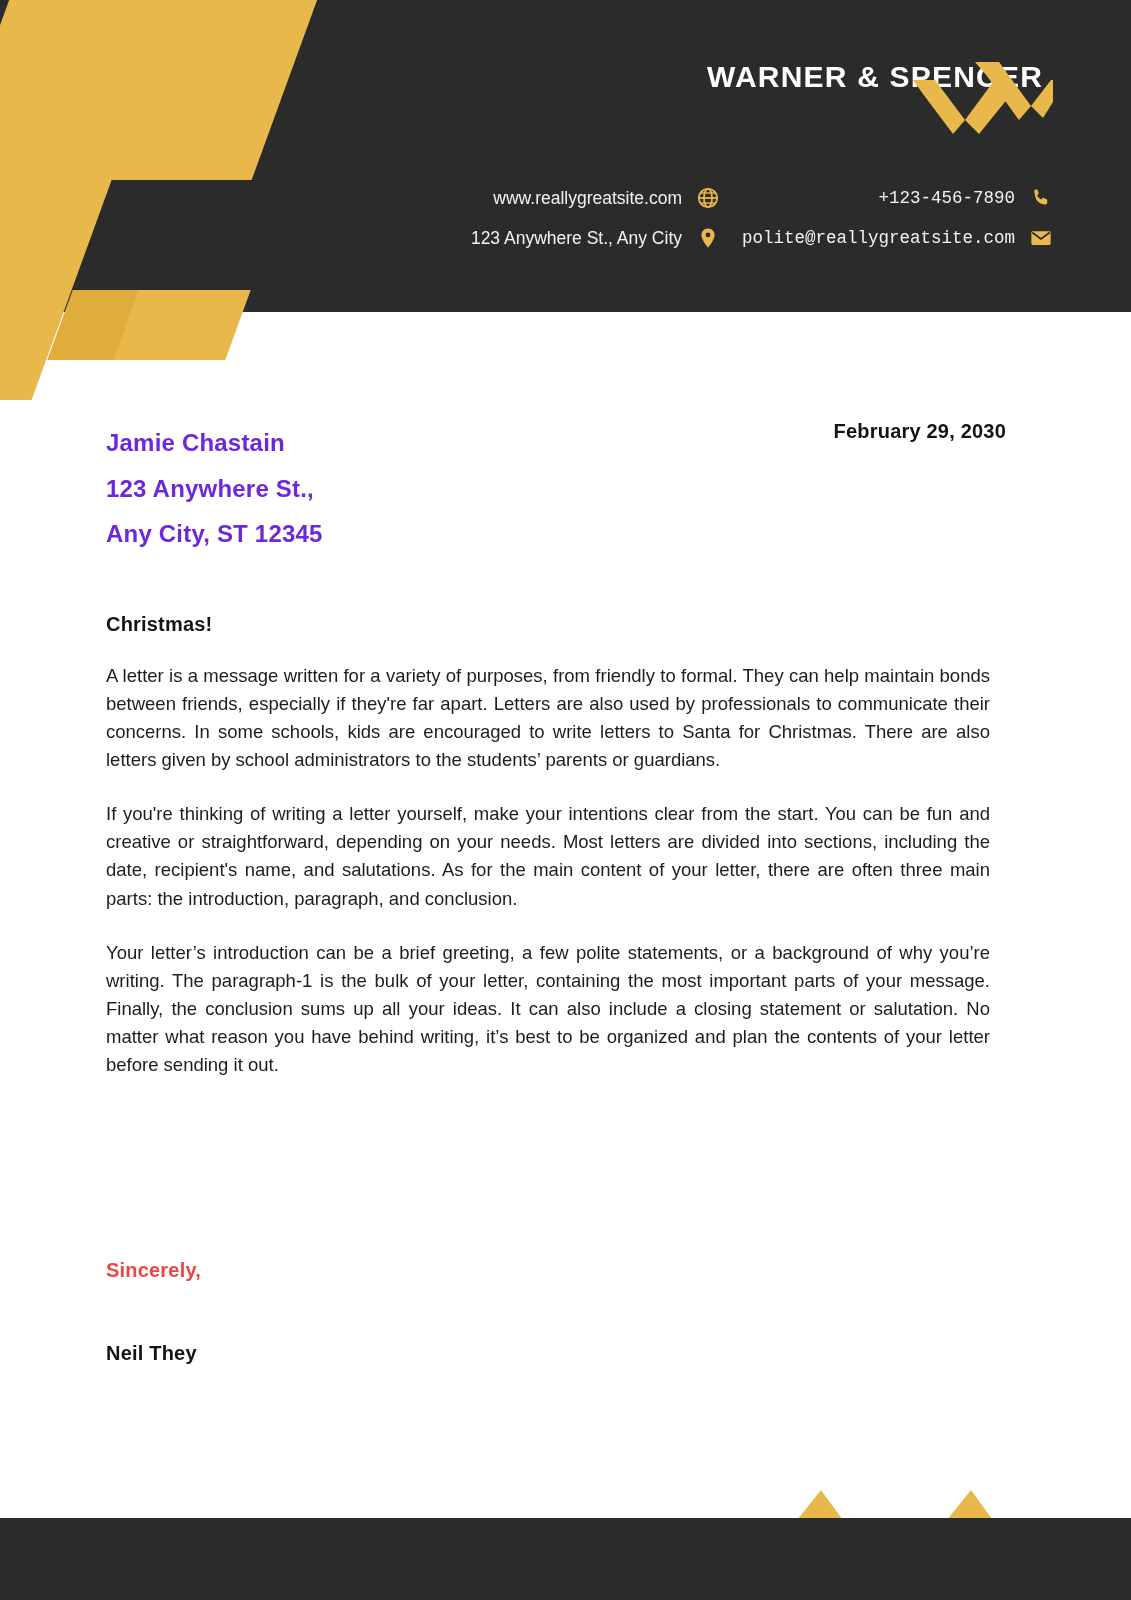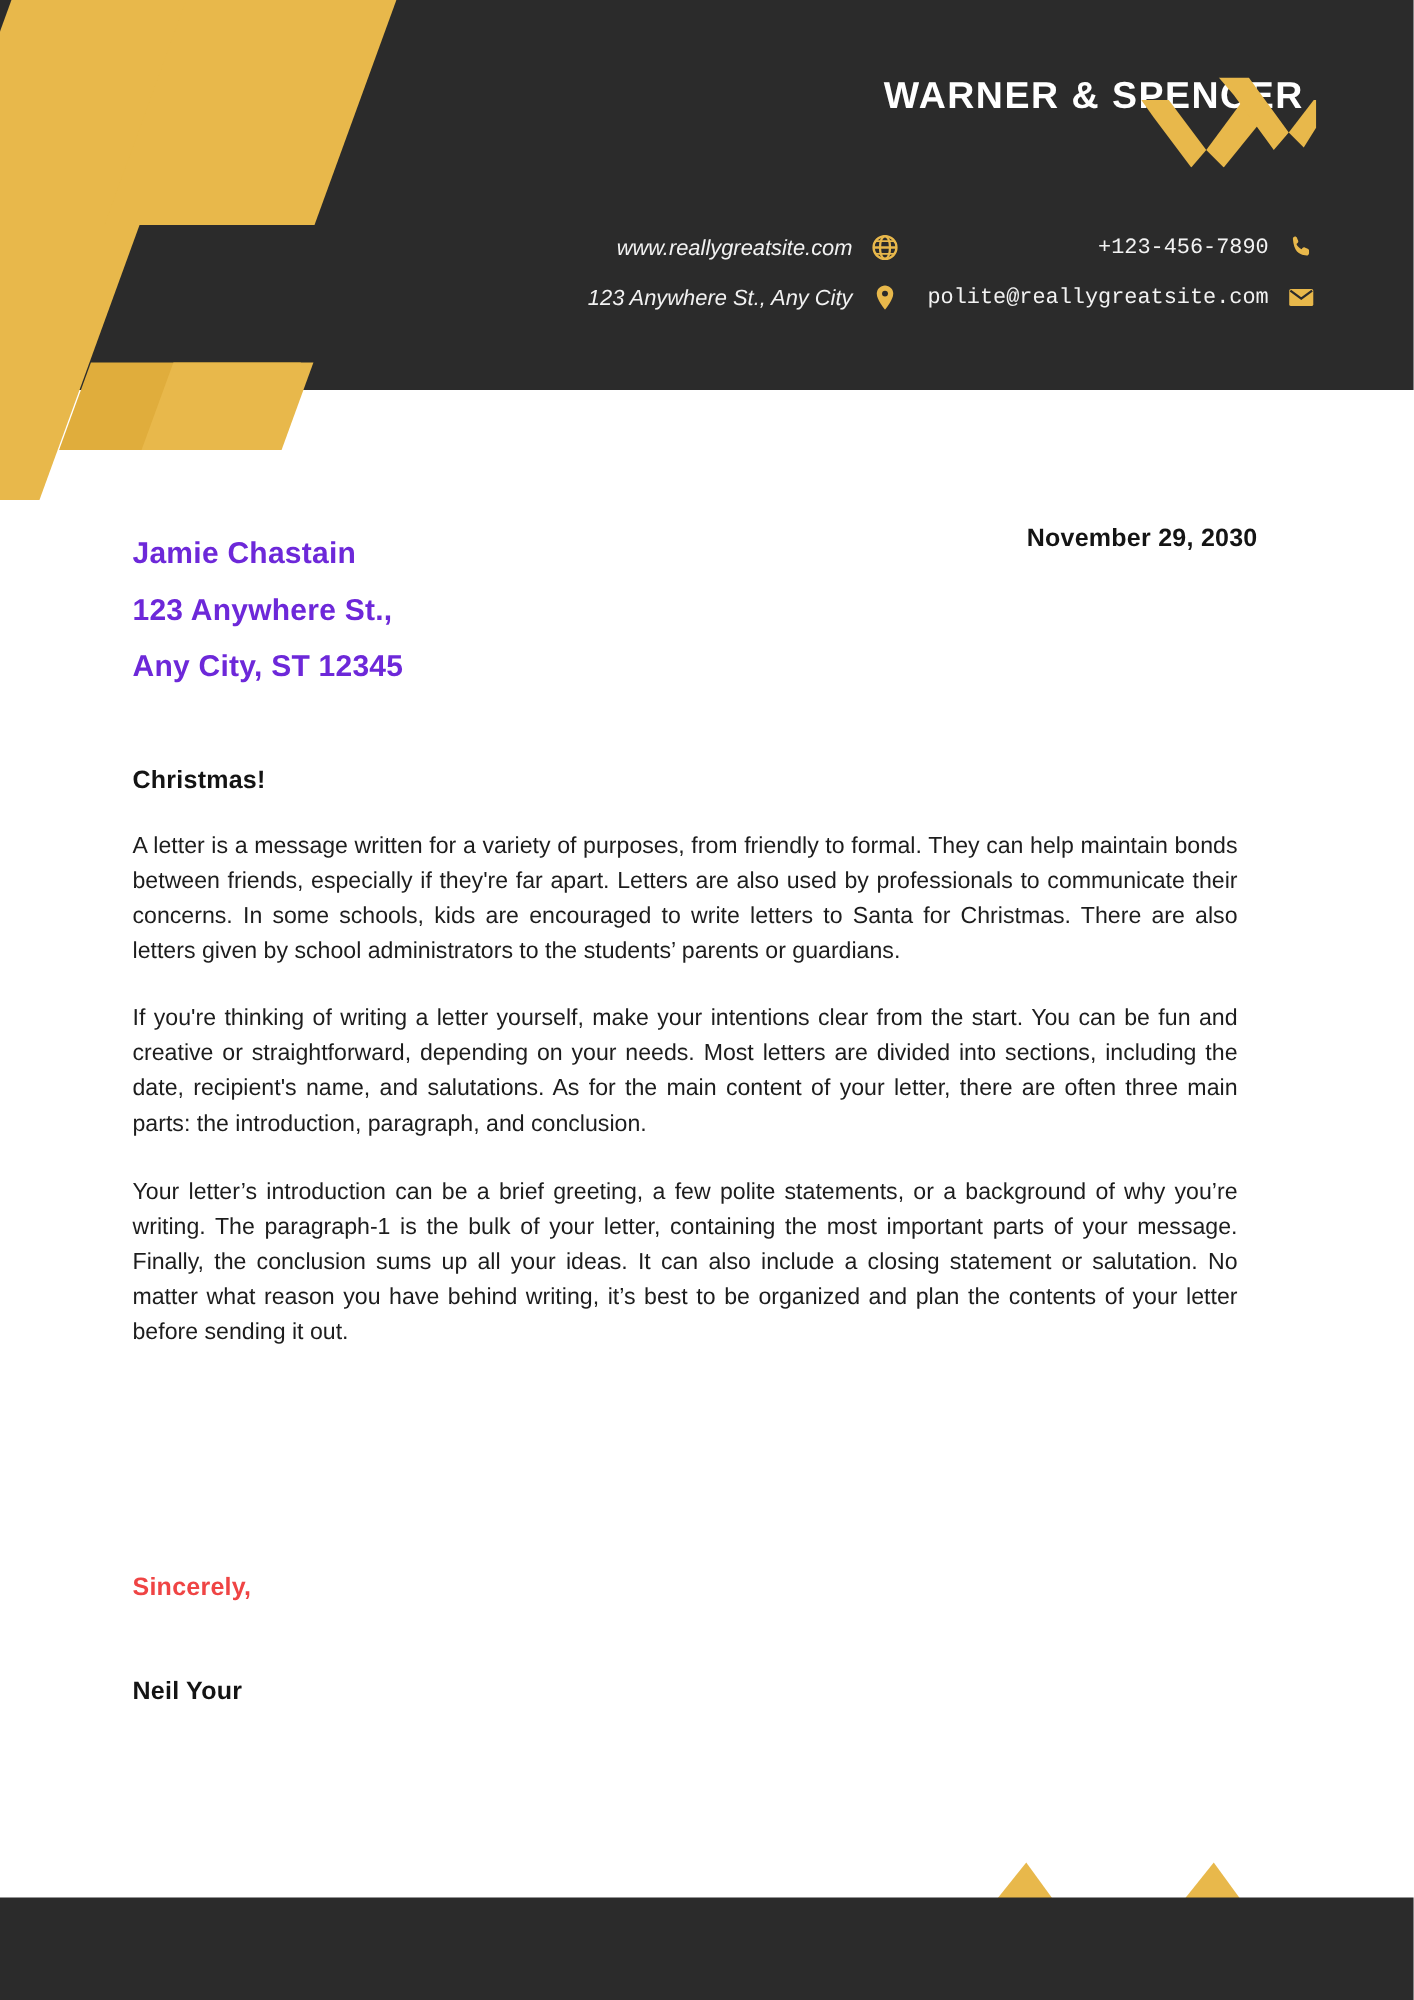--- a/index.html
+++ b/index.html
@@ -90,21 +90,20 @@
     left: 0;
     width: 1131px;
     height: 90px;
   }
   .contact-left {
     position: absolute;
     left: 300px;
     top: 0;
     width: 420px;
     text-align: right;
-    font-style: italic;
   }
   .contact-right {
     position: absolute;
     right: 78px;
     top: 0;
     width: 420px;
     text-align: center;
     font-family: Liberation Mono, monospace;
   }
   .contact-line {
@@ -276,31 +275,31 @@
 
   <div class="stripe stripe-a-ext"></div>
   <div class="stripe stripe-a-ext2"></div>
 
   <div class="body-wrap">
 
     <div class="addr-block">
       <div class="addr">Jamie Chastain</div>
       <div class="addr">123 Anywhere St.,</div>
       <div class="addr">Any City, ST 12345</div>
-      <div class="date">November 29, 2030</div>
+      <div class="date">February 29, 2030</div>
     </div>
 
     <div class="greeting">Christmas!</div>
 
     <p class="para">A letter is a message written for a variety of purposes, from friendly to formal. They can help maintain bonds between friends, especially if they're far apart. Letters are also used by professionals to communicate their concerns. In some schools, kids are encouraged to write letters to Santa for Christmas. There are also letters given by school administrators to the students’ parents or guardians.</p>
     <p class="para">If you're thinking of writing a letter yourself, make your intentions clear from the start. You can be fun and creative or straightforward, depending on your needs. Most letters are divided into sections, including the date, recipient's name, and salutations. As for the main content of your letter, there are often three main parts: the introduction, paragraph, and conclusion.</p>
     <p class="para">Your letter’s introduction can be a brief greeting, a few polite statements, or a background of why you’re writing. The paragraph-1 is the bulk of your letter, containing the most important parts of your message. Finally, the conclusion sums up all your ideas. It can also include a closing statement or salutation. No matter what reason you have behind writing, it’s best to be organized and plan the contents of your letter before sending it out.</p>
 
     <div class="sign-off">Sincerely,</div>
-    <div class="sign-name">Neil Your</div>
+    <div class="sign-name">Neil They</div>
   </div>
 
   <div class="footer-mark">
     <svg viewBox="0 0 320 140" width="320" height="140" aria-hidden="true">
       <polygon points="0,140 40,80 120,140" fill="#e8b84b"></polygon>
       <polygon points="40,80 80,30 160,140 120,140" fill="#e8b84b"></polygon>
       <polygon points="150,140 190,80 270,140" fill="#e8b84b"></polygon>
       <polygon points="190,80 230,30 310,140 270,140" fill="#e8b84b"></polygon>
     </svg>
   </div>

